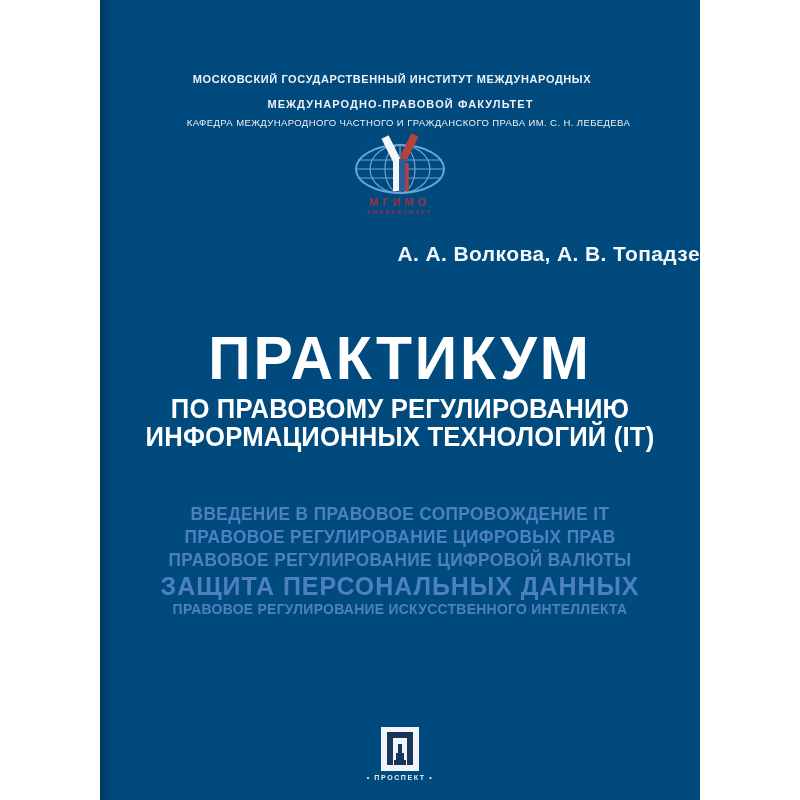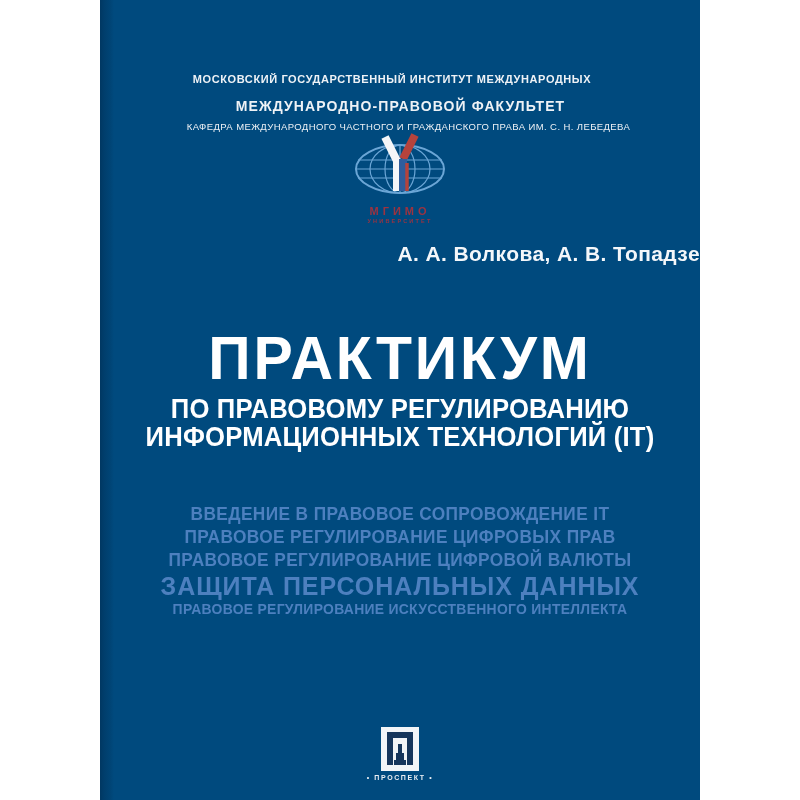--- a/index.html
+++ b/index.html
@@ -42,42 +42,42 @@
     margin-top: 34px;
   }
   .inst-main {
     font-size: 11px;
     font-weight: 700;
     line-height: 15px;
     letter-spacing: 0.6px;
   }
   .inst-faculty {
     margin-top: 11px;
-    font-size: 14px;
+    font-size: 11px;
     font-weight: 700;
     letter-spacing: 1.1px;
     padding-left: 17px;
   }
   .inst-department {
     margin-top: 7px;
     font-size: 9.5px;
     font-weight: 400;
     letter-spacing: 0.4px;
     padding-left: 33px;
   }
 
   
   .mgimo-logo {
     position: absolute;
     top: 133px; left: 0; right: 0;
     text-align: center;
   }
   .mgimo-logo svg { display: block; margin: 0 auto; }
   .mgimo-name {
-    margin-top: 10px;
+    margin-top: 1px;
     font-size: 11px;
     font-weight: 700;
     letter-spacing: 4px;
     color: #9c3340;
   }
   .mgimo-sub {
     margin-top: 1px;
     font-size: 5.5px;
     font-weight: 700;
     letter-spacing: 2.2px;

